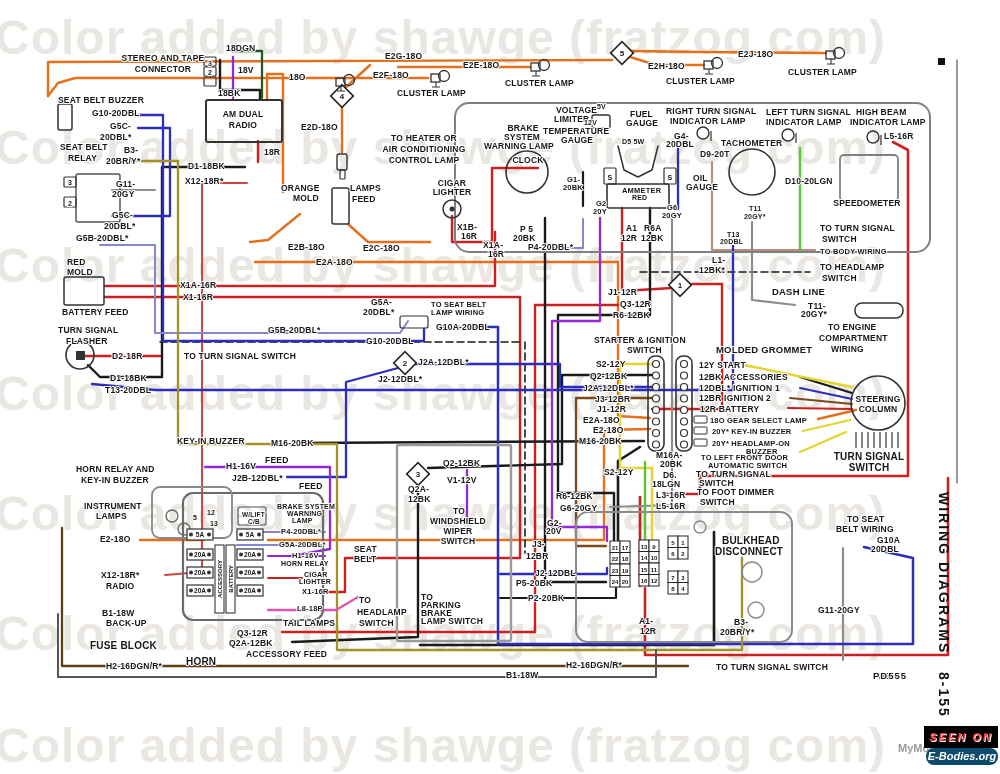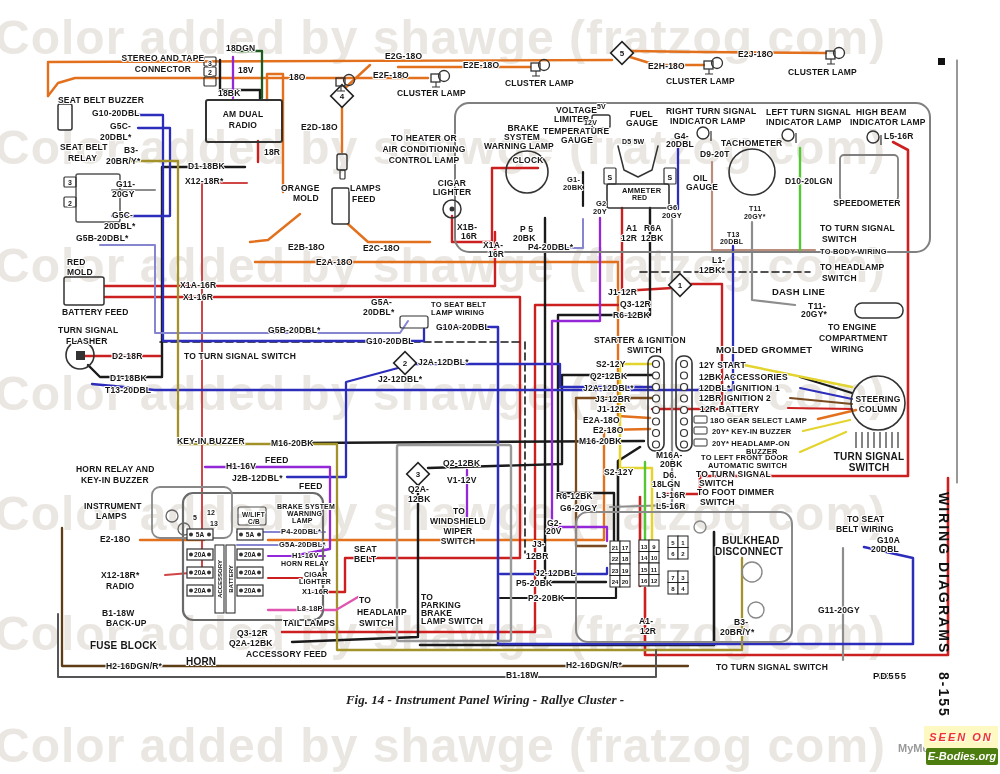--- a/index.html
+++ b/index.html
@@ -10,26 +10,26 @@
   svg{position:absolute;left:0;top:0;}
   svg text{font-family:"Liberation Sans",sans-serif;font-weight:700;fill:#161616;
            paint-order:stroke;stroke:#ffffff;stroke-width:2px;stroke-linejoin:round;}
   .caption{position:absolute;left:0;width:970px;text-align:center;
            font-family:"Liberation Serif",serif;font-style:italic;font-weight:bold;
            font-size:13px;color:#222;}
   .sidebar{position:absolute;left:936px;writing-mode:vertical-rl;
            font-weight:bold;font-size:14px;color:#111;letter-spacing:2px;white-space:nowrap;}
   .badge{position:absolute;left:898px;top:726px;width:100px;height:46px;font-weight:bold;}
   .badge .mopar{position:absolute;left:0;top:16px;font-size:11px;color:#9a9a9a;}
-  .badge .seen{position:absolute;left:26px;top:0;width:74px;height:22px;background:#fef9c3;
+  .badge .seen{position:absolute;left:26px;top:0;width:74px;height:22px;background:#000000;
                color:#e33;font-style:italic;font-size:11px;text-align:center;line-height:22px;
                letter-spacing:2px;text-shadow:1px 1px 0 #fff;}
-  .badge .ebod{position:absolute;left:28px;top:22px;width:72px;height:17px;background:#4d7c0f;
+  .badge .ebod{position:absolute;left:28px;top:22px;width:72px;height:17px;background:#0c4a6e;
                color:#fff;font-style:italic;font-size:11px;text-align:center;line-height:17px;
-               border-radius:2px;}
+               border-radius:8px;}
 </style>
 </head>
 <body>
 
 <div class="stage">
   <div id="watermarks">
       <div class="wm" style="left: -5px; top: 10px;">Color added by shawge (fratzog com)</div>
       <div class="wm" style="left: -5px; top: 120px;">Color added by shawge (fratzog com)</div>
       <div class="wm" style="left: -5px; top: 238px;">Color added by shawge (fratzog com)</div>
       <div class="wm" style="left: -5px; top: 366px;">Color added by shawge (fratzog com)</div>
@@ -553,21 +553,20 @@
       <text x="566" y="668" text-anchor="start" font-size="8.5" letter-spacing="0.2">H2-16DGN/R*</text>
       <text x="506" y="678" text-anchor="start" font-size="8.5" letter-spacing="0.2">B1-18W</text>
       <text x="242" y="517" text-anchor="start" font-size="6.5" letter-spacing="0.2">W/LIFT</text>
       <text x="248" y="524" text-anchor="start" font-size="6.5" letter-spacing="0.2">C/B</text>
       <text x="193" y="520" text-anchor="start" font-size="7" letter-spacing="0.2">5</text>
       <text x="207" y="515" text-anchor="start" font-size="7" letter-spacing="0.2">12</text>
       <text x="210" y="526" text-anchor="start" font-size="7" letter-spacing="0.2">13</text>
       <text x="873" y="679" font-size="9.5" letter-spacing="1">PD555</text>
     </svg>
 
-  <div class="caption" style="top:692px">Fig. 14 - Instrument Panel Wiring - Rallye Cluster -</div>
 
   <div class="sidebar" style="top:492px">WIRING DIAGRAMS</div>
   <div class="sidebar" style="top:672px">8-155</div>
 
   <div class="badge">
     <span class="mopar">MyMopar.com</span>
     <span class="seen">SEEN ON</span>
     <span class="ebod">E-Bodies.org</span>
   </div>
 </div>

